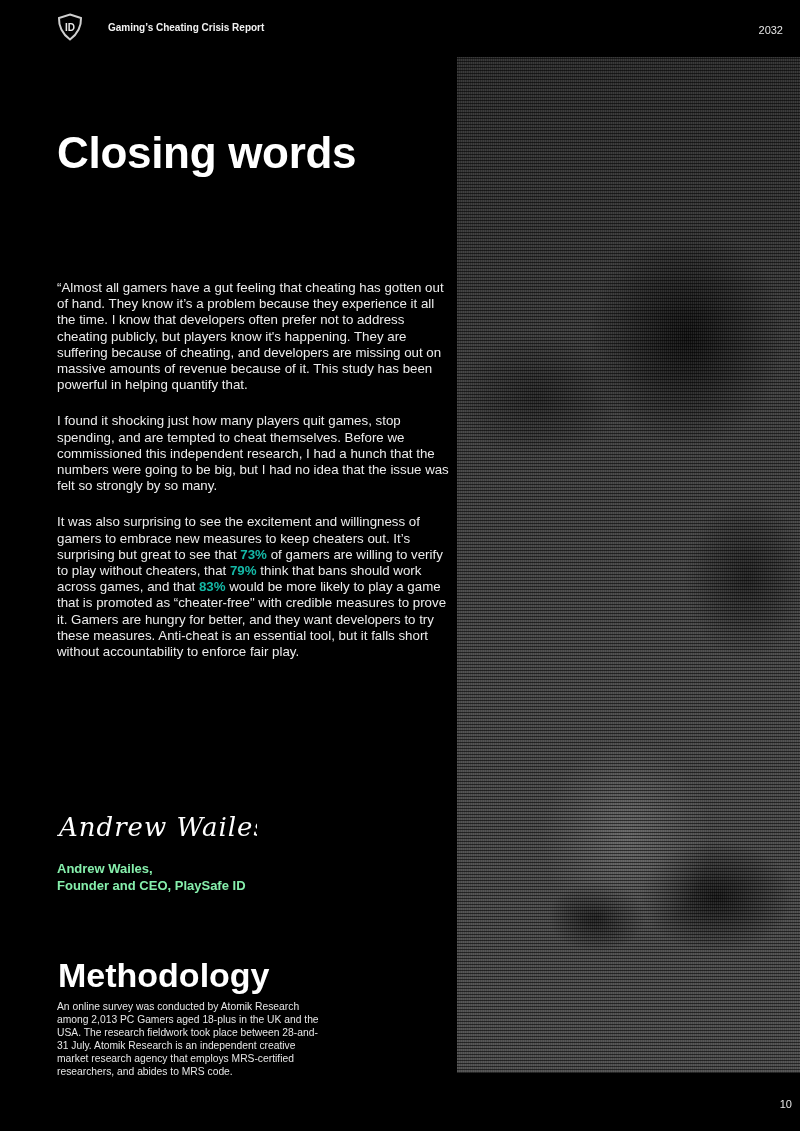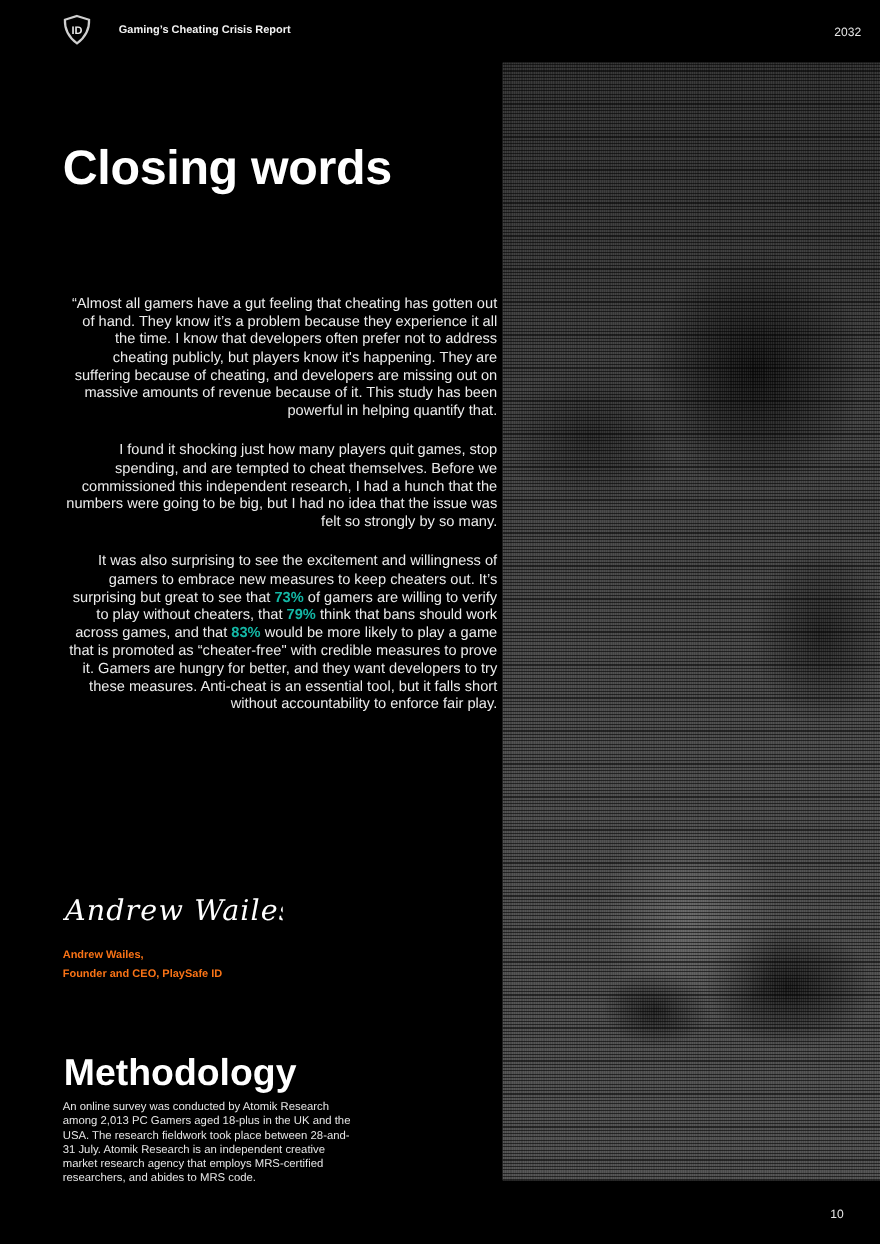--- a/index.html
+++ b/index.html
@@ -26,32 +26,32 @@
         radial-gradient(ellipse 70px 50px at 140px 860px, rgba(0,0,0,0.65), transparent 70%),
         linear-gradient(180deg, #2a2a2a 0%, #3c3c3c 35%, #454545 60%, #4a4a4a 100%);
     }
 
     .page-title {
       position: absolute; left: 57px; top: 128px; margin: 0;
       font-size: 44px; line-height: 49px; font-weight: bold; letter-spacing: -0.3px; color: #fff;
     }
 
     .quote { position: absolute; left: 57px; top: 268px; width: 395px; }
-    .quote p { margin: 0 0 20px 0; font-size: 13.3px; line-height: 16.2px; color: #ececec; text-align: right; }
+    .quote p { margin: 12px 0 20px 0; font-size: 13.3px; line-height: 16.2px; color: #ececec; }
     .quote p b { color: #14b8a6; }
 
     .signature {
       position: absolute; left: 57px; top: 808px; width: 200px; height: 36px;
     }
-    .signer { position: absolute; left: 57px; top: 861px; font-size: 10px; line-height: 16.5px; font-weight: bold; color: #f97316; }
+    .signer { position: absolute; left: 57px; top: 861px; font-size: 13px; line-height: 16.5px; font-weight: bold; color: #86efac; }
 
     .methodology-title { position: absolute; left: 57px; top: 955px; margin: 1px; font-size: 34px; font-weight: bold; color: #fff; }
     .methodology-body { position: absolute; left: 57px; top: 1000px; width: 265px; margin: 0; font-size: 10.3px; line-height: 13px; color: #e6e6e6; }
 
-    .page-number { position: absolute; right: 33px; top: 1098px; font-size: 11px; color: #e6e6e6; }
+    .page-number { position: absolute; right: 8px; top: 1098px; font-size: 11px; color: #e6e6e6; }
   </style>
 </head>
 <body>
 
 <div class="header-logo">
   <svg width="26" height="28" viewBox="0 0 26 28">
     <path d="M13 1.5 L24 5 Q24.5 18 13 26.5 Q1.5 18 2 5 Z" fill="none" stroke="#cfcfcf" stroke-width="2"></path>
     <text x="13" y="18" text-anchor="middle" font-family="Liberation Sans, sans-serif" font-weight="bold" font-size="10" fill="#e8e8e8">ID</text>
   </svg>
 </div>

